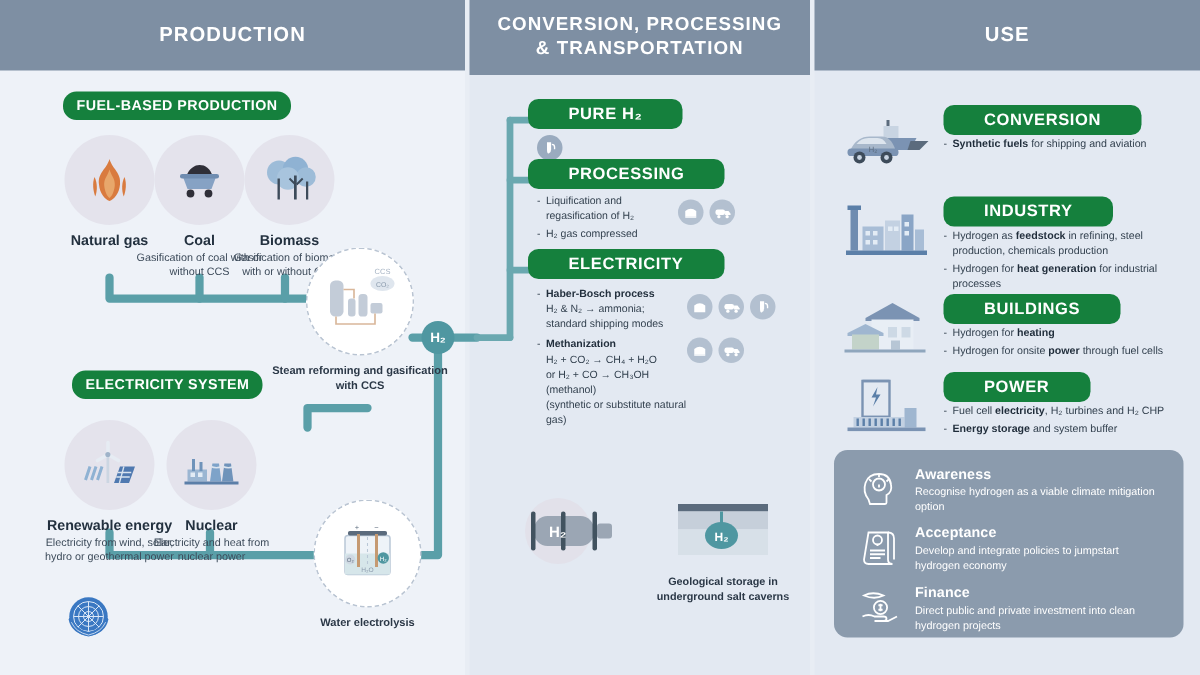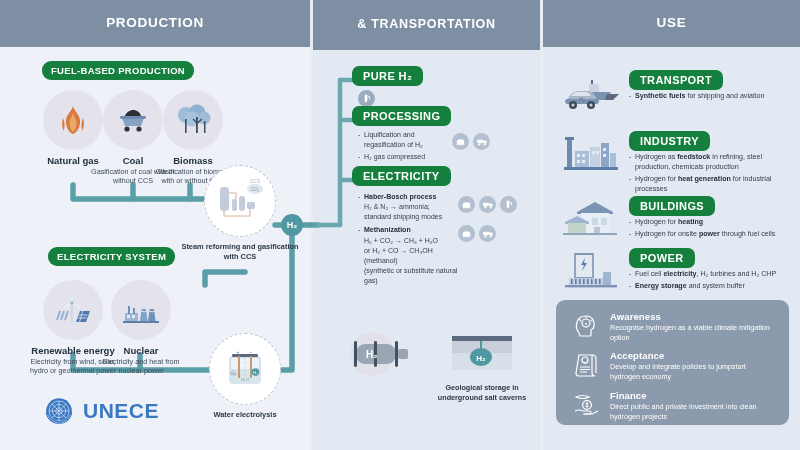--- a/index.html
+++ b/index.html
@@ -26,21 +26,21 @@
     font-weight:bold; font-size:13.5px; letter-spacing:.7px; line-height:1.25;
   }
   .col-conv .col-head { height:50px; font-size:12.5px; }
 
   
   .pill {
     display:inline-block; background:#15803d; color:#fff;
     font-weight:bold; font-size:9.5px; letter-spacing:.3px;
     padding:4px 9px 4px 9px; border-radius:9px; white-space:nowrap;
   }
-  .pill-lg { font-size:11px; padding:4px 11px; border-radius:7px; letter-spacing:.4px; }
+  .pill-lg { font-size:11px; padding:4px 27px; border-radius:7px; letter-spacing:.4px; }
 
   
   .src { position:absolute; text-align:center; width:86px; }
   .src .disc {
     width:60px; height:60px; border-radius:50%;
     background:#e4e3ec; margin:0 auto 5px;
     display:flex; align-items:center; justify-content:center;
   }
   .src .t { font-weight:bold; font-size:9.5px; color:#23313f; margin-bottom:1px; }
   .src .d { font-size:7.2px; line-height:1.3; color:#3d4b5a; }
@@ -113,20 +113,21 @@
 
 <div class="canvas">
 
   <div class="col col-prod">
     <div class="col-head">PRODUCTION</div>
   </div>
 
   <div class="col col-conv">
     <div class="col-head">
       <div>
+        <div>CONVERSION, PROCESSING</div>
         <div>&amp; TRANSPORTATION</div>
       </div>
     </div>
   </div>
 
   <div class="col col-use">
     <div class="col-head">USE</div>
   </div>
 
   <svg class="pipes" width="800" height="450">
@@ -423,21 +424,21 @@
         <path d="M10 26 q3 -4 8 -4 h6 q4 0 6 4Z" fill="#dde5ee"></path>
         <rect x="4" y="29" width="34" height="5" rx="2.4" fill="#7b93b3"></rect>
         <circle cx="12" cy="35" r="4" fill="#3d4b5a"></circle>
         <circle cx="30" cy="35" r="4" fill="#3d4b5a"></circle>
         <circle cx="12" cy="35" r="1.6" fill="#c8d4e2"></circle>
         <circle cx="30" cy="35" r="1.6" fill="#c8d4e2"></circle>
         <text x="21" y="31" font-size="5" fill="#5b6b7d" text-anchor="middle" font-family="Liberation Sans, sans-serif">H₂</text>
       </svg>
     </div>
     <div class="use-body">
-      <span class="pill pill-lg">TRANSPORT</span>
+      <span class="pill pill-lg">CONVERSION</span>
       <div class="bl"><span></span><b>Synthetic fuels</b><span> for shipping and aviation</span></div>
     </div>
   </div>
 
   <div class="use-row" style="top:131px; height:62px;">
     <div class="use-ico">
       <svg width="62" height="48" viewBox="0 0 62 48">
         <rect x="6" y="8" width="5" height="28" fill="#6f8cb0"></rect>
         <rect x="4" y="6" width="9" height="3" fill="#5b7fa8"></rect>
         <rect x="14" y="20" width="14" height="16" fill="#a8bdd6"></rect>
@@ -561,16 +562,15 @@
         <g stroke="#dbe8f7" stroke-width="0.7" fill="none">
           <circle cx="20" cy="20" r="10.5"></circle>
             <circle cx="20" cy="20" r="7"></circle>
             <circle cx="20" cy="20" r="3.5"></circle>
           <path d="M20 9.5 v21 M9.5 20 h21 M12.5 12.5 L27.5 27.5 M27.5 12.5 L12.5 27.5"></path>
         </g>
         <path d="M6 22 q2 10 14 12 q12 -2 14 -12 q-1 -2 -2 -1 q-3 8 -12 10 q-9 -2 -12 -10 q-1 -1 -2 1Z" fill="#3a78c2"></path>
         <path d="M8 24 q3 7 12 9 M32 24 q-3 7 -12 9" stroke="#dbe8f7" stroke-width="0.6" fill="none"></path>
       </svg>
     </span>
-    <span class="txt">UNECE</span>
   </div>
 
 </div>
 
 </body></html>

